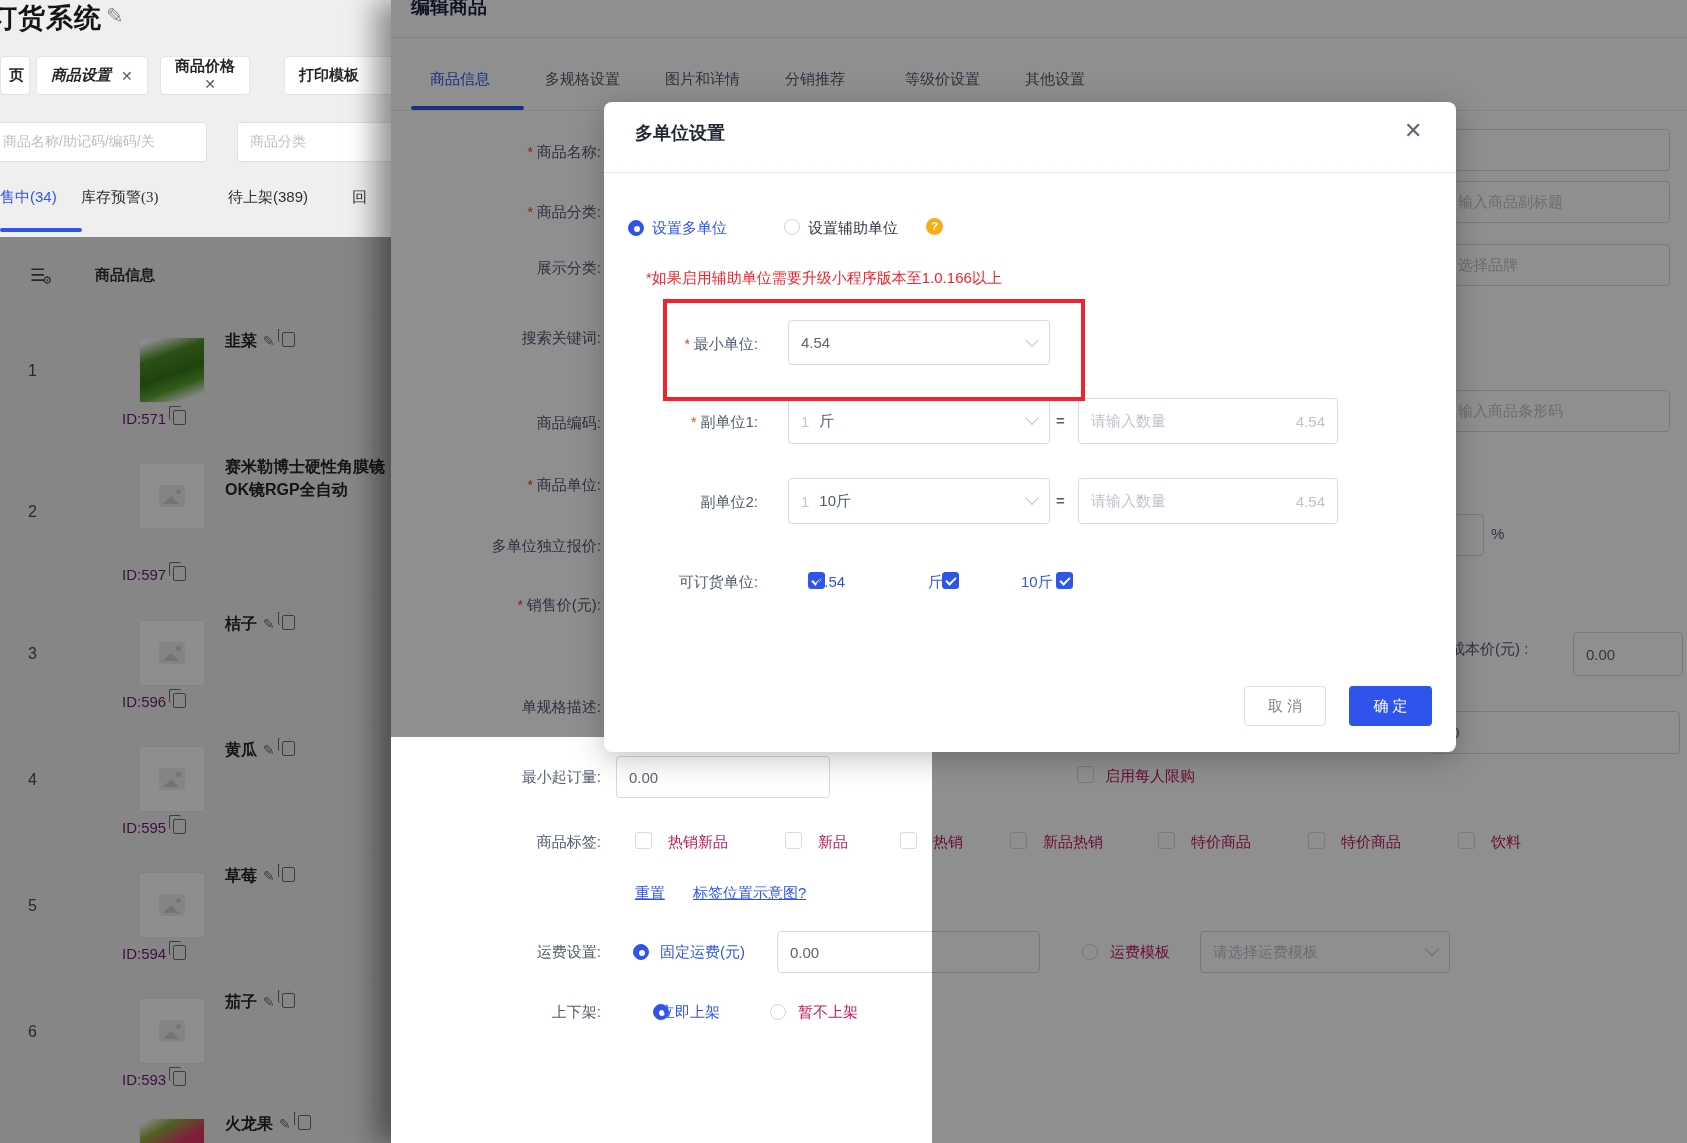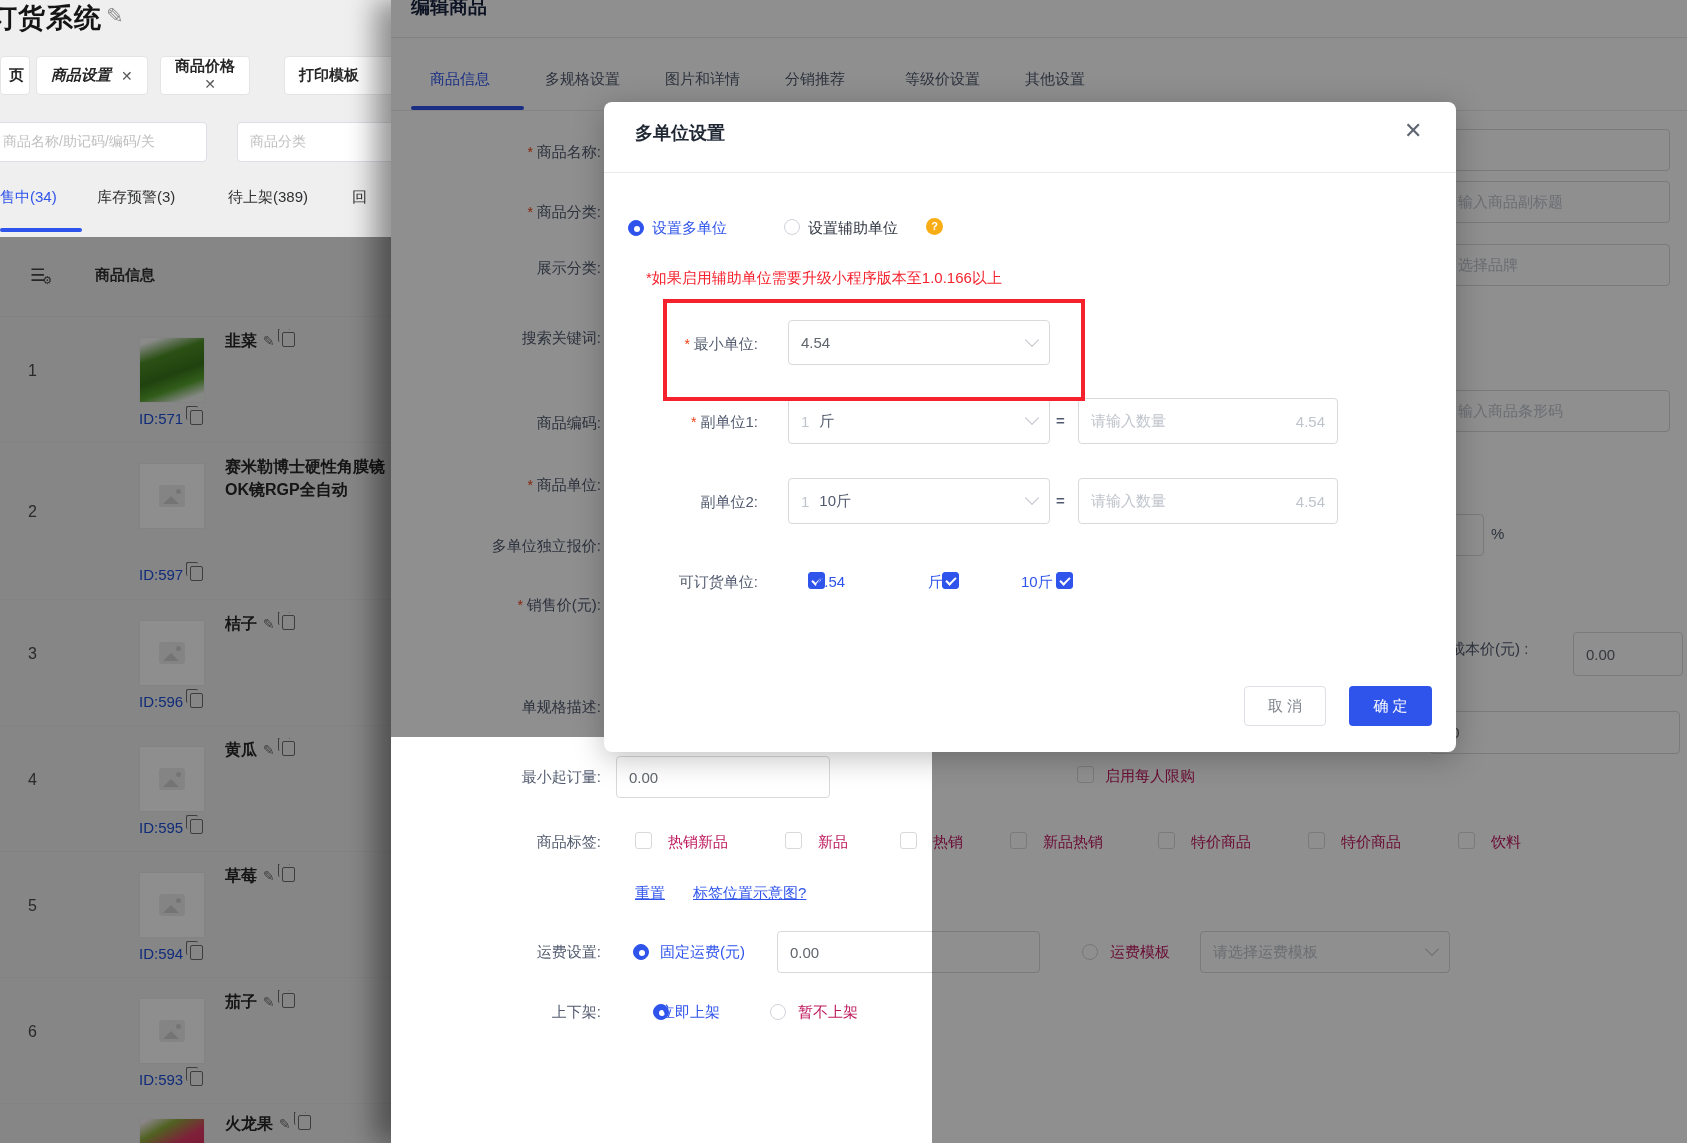--- a/index.html
+++ b/index.html
@@ -23,21 +23,21 @@
   .trow{left:0;width:391px;border-top:1px solid #e8e8e8;box-sizing:border-box;background:#efefef;}
   .rownum{position:absolute;left:28px;top:45px;font-size:16px;color:#4a4a4a;}
   .thumb{position:absolute;left:139px;top:20px;width:66px;height:66px;background:#fdfdfd;border:1px solid #eaeaea;box-sizing:border-box;}
   .ph-ic{position:absolute;left:50%;top:50%;width:26px;height:22px;margin:-11px 0 0 -13px;background:#ececec;border-radius:3px;}
   .ph-ic:after{content:"";position:absolute;left:4px;bottom:3px;border-left:8px solid transparent;border-right:8px solid transparent;border-bottom:8px solid #cfcfcf;}
   .ph-ic:before{content:"";position:absolute;right:4px;top:4px;width:5px;height:5px;border-radius:50%;background:#cfcfcf;}
   .thumb.chives{background:linear-gradient(160deg,#f5f7f4 8%,#4d8f25 30%,#3a761b 55%,#57a42e 72%,#eef2ec 90%);}
   .thumb.dragonfruit{background:linear-gradient(150deg,#f8eef2 5%,#8fae3c 22%,#e23a67 45%,#d92c5e 70%,#f3dce4 92%);}
   .pname{position:absolute;left:225px;top:12px;width:160px;height:46px;overflow:hidden;font-size:16px;font-weight:bold;color:#262626;line-height:23px;}
   .pname .ic{font-weight:400;color:#737373;font-size:14px;margin-left:6px;}
-  .pid{position:absolute;left:139px;top:92px;font-size:15px;color:#1d4ed8;}
+  .pid{position:absolute;left:122px;top:92px;font-size:15px;color:#701a75;}
   .ic-copy{display:inline-block;width:11px;height:13px;border:1.6px solid #6e6e6e;border-radius:2px;position:relative;margin-left:7px;top:1px;background:#efefef;}
   .ic-copy:before{content:"";position:absolute;left:-5px;top:-5px;width:11px;height:13px;border:1.6px solid #6e6e6e;border-radius:2px;border-right:none;border-bottom:none;}
   
   .drawer{left:391px;top:0;width:1296px;height:1143px;background:#fff;box-shadow:-16px 0 26px rgba(0,0,0,0.4);}
   .d-title{left:20px;top:-6px;font-size:19px;font-weight:600;color:#17233d;}
   .d-div1{left:0;top:37px;width:1296px;height:1px;background:#e8e8e8;}
   .d-div2{left:0;top:110px;width:1296px;height:1px;background:#ececec;}
   .d-tab{top:70px;font-size:15px;color:#515a6e;}
   .d-tab.active{color:#2f54eb;}
   .d-tab-line{left:20px;top:106px;width:113px;height:4px;background:#2f54eb;border-radius:2px;}
@@ -97,21 +97,21 @@
 
   <div class="abs inp" style="left:-10px;top:122px;width:217px;">
     <span>商品名称/助记码/编码/关</span>
   </div>
   <div class="abs inp" style="left:237px;top:122px;width:162px;">
     <span>商品分类</span>
   </div>
 
   <div class="abs stab active" style="left:0;">售中(34)</div>
   <div class="abs stab-line"></div>
-  <div class="abs stab" style="left:97px;">库存预警(3)</div>
+  <div class="abs stab" style="left:81px;font-family:Liberation Serif, serif;">库存预警(3)</div>
   <div class="abs stab" style="left:228px;">待上架(389)</div>
   <div class="abs stab" style="left:352px;">回</div>
 
   <div class="abs thead-ic">☰<span class="gear">⚙</span></div>
   <div class="abs thead">商品信息</div>
 
   <div class="abs trow" style="top:316px;height:126px;">
     <span class="rownum">1</span>
     <span class="thumb chives"></span>
     <span class="pname"><span>韭菜</span><span class="ic">✎</span><span class="ic-copy"></span></span>

